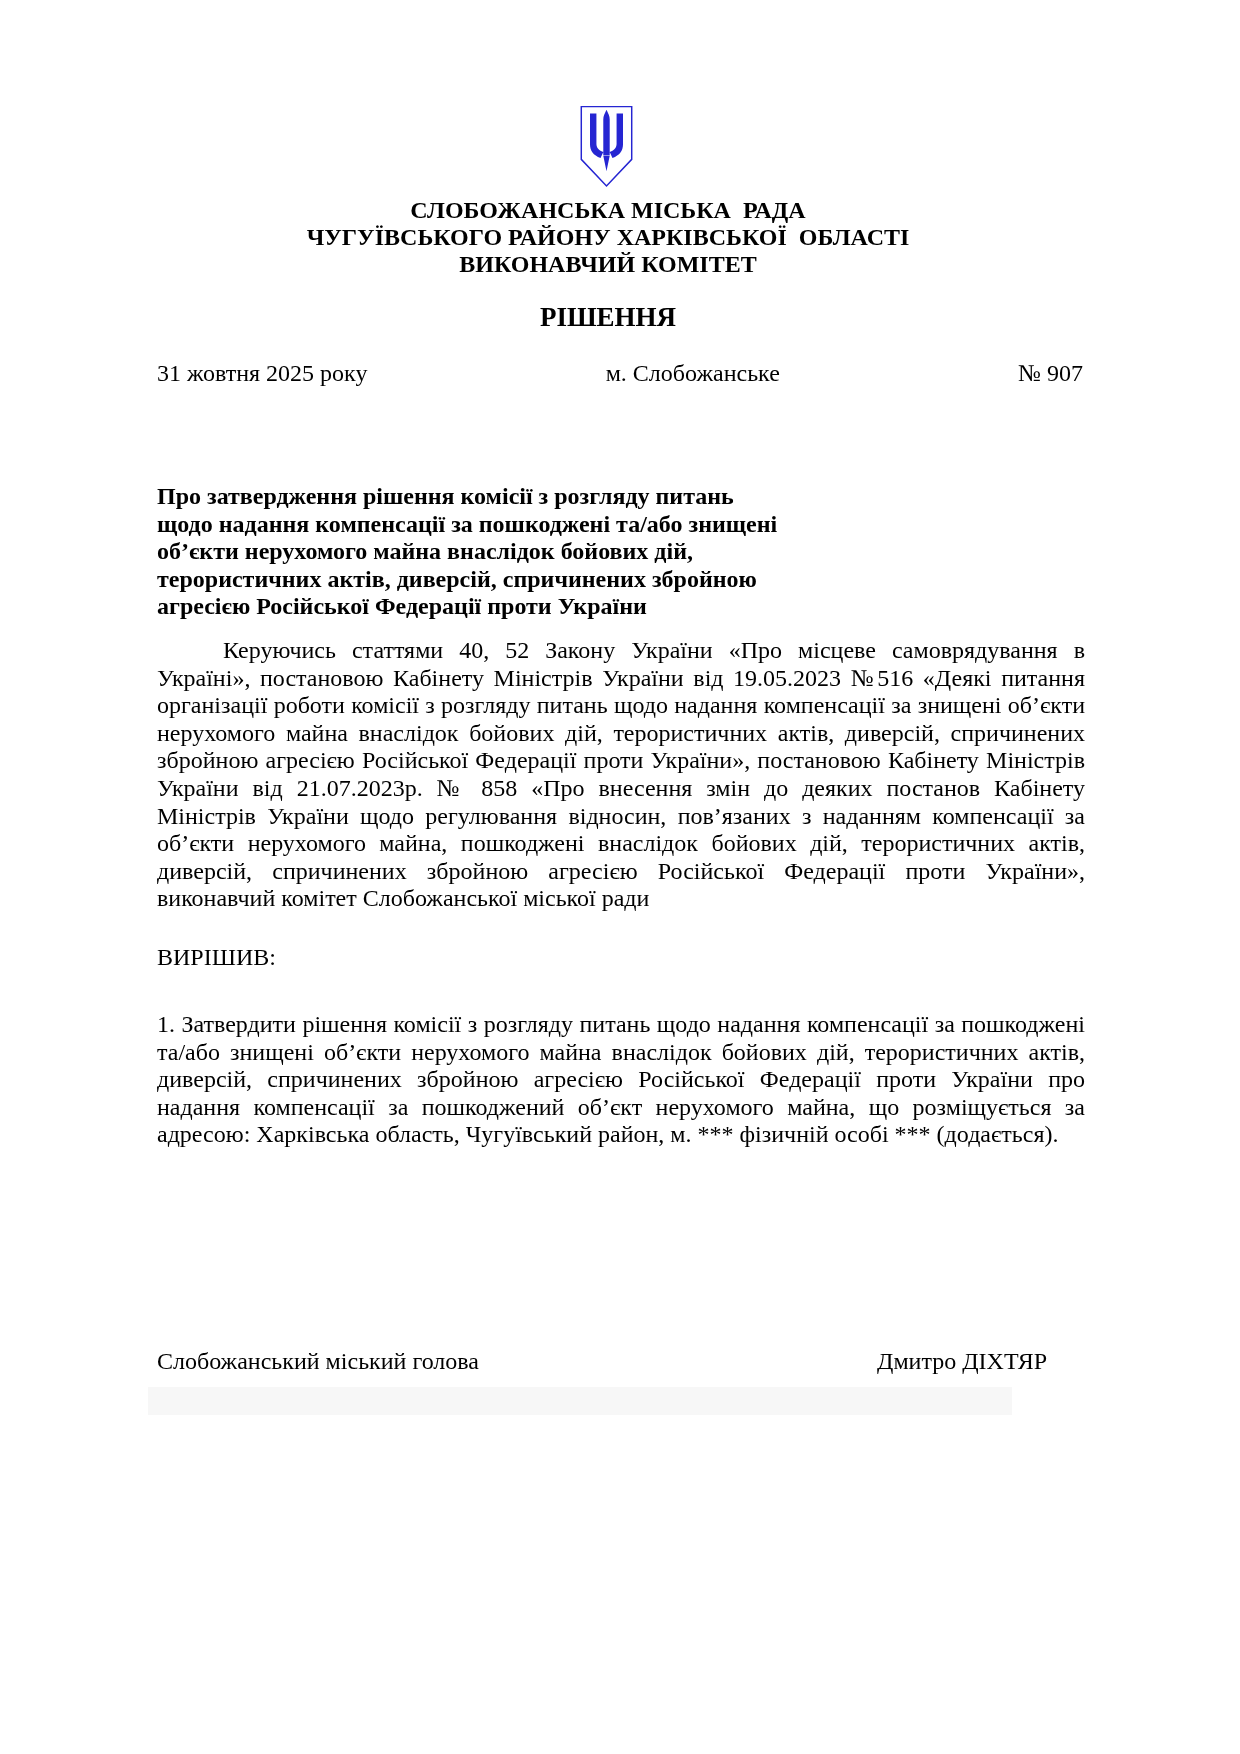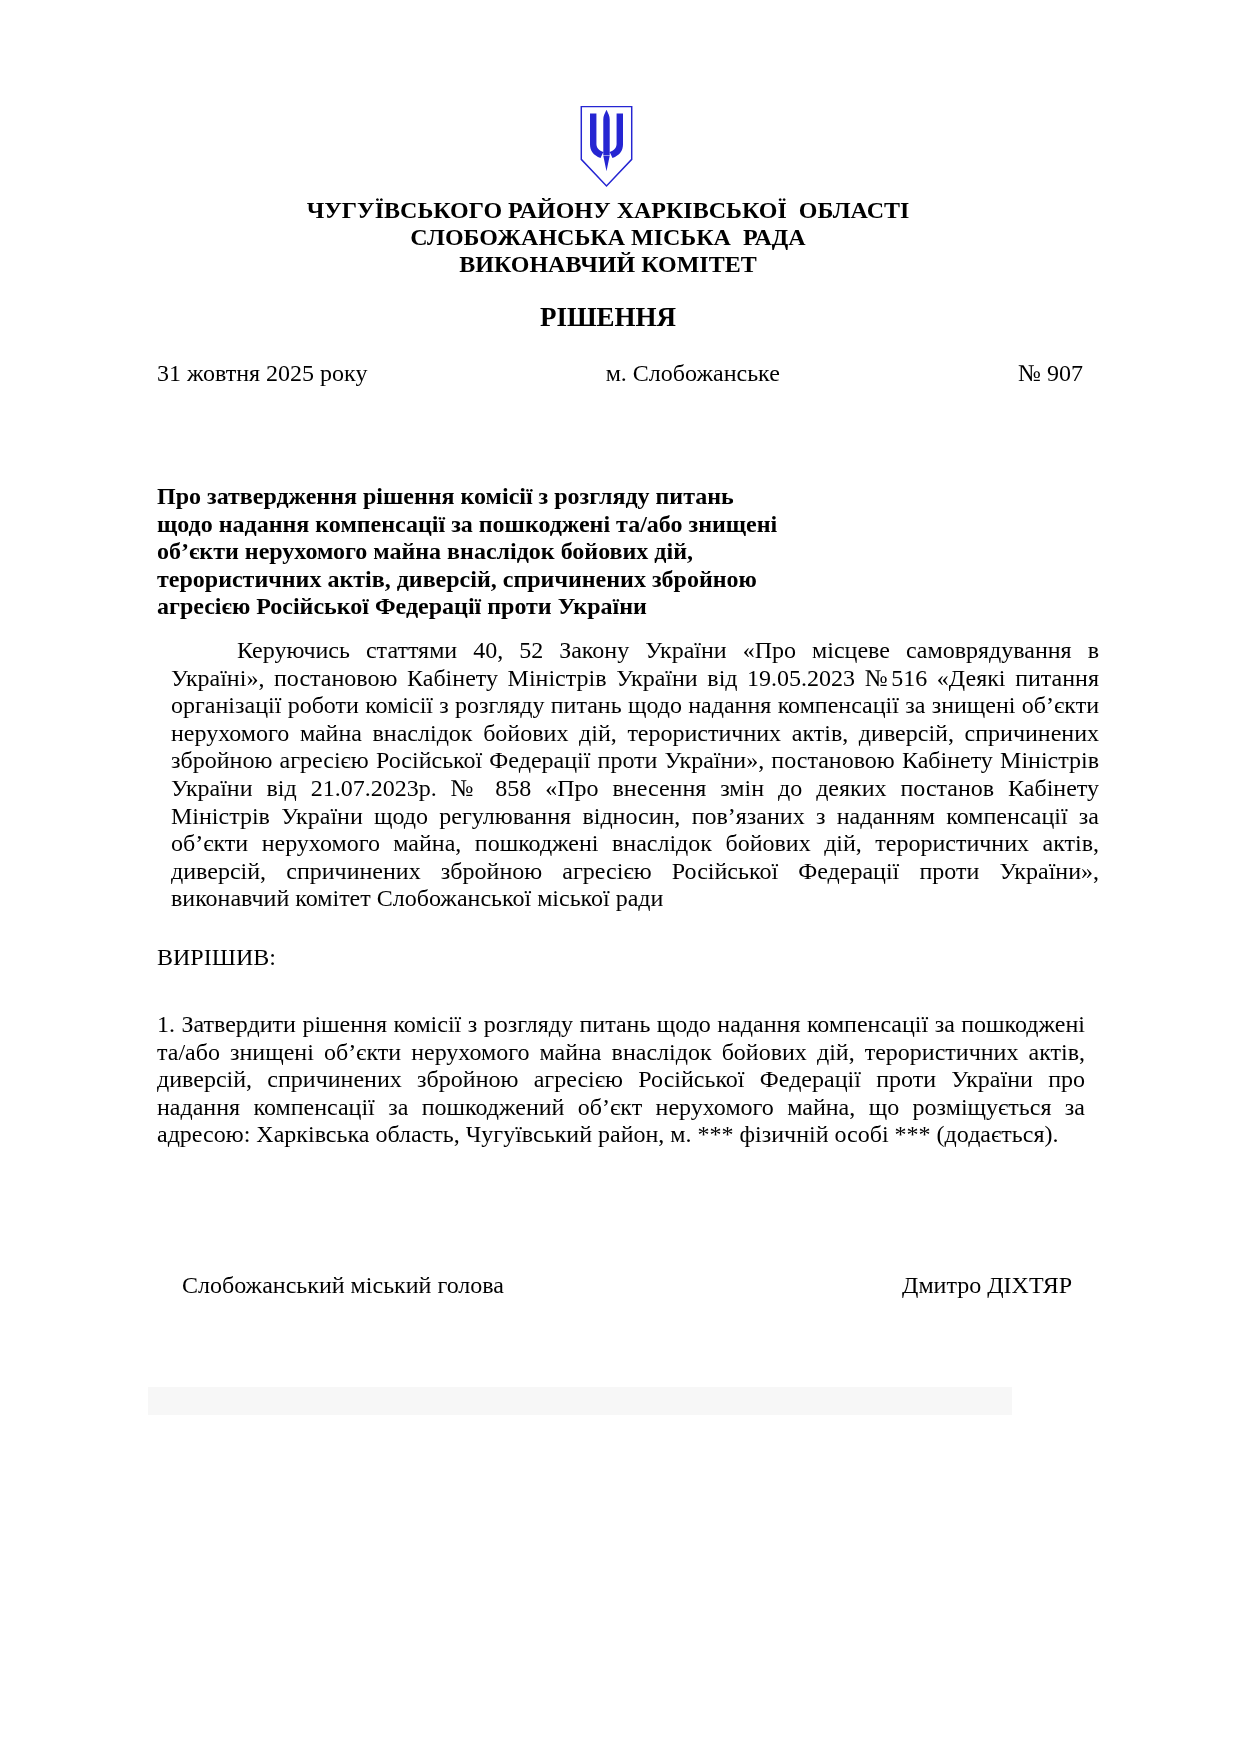--- a/index.html
+++ b/index.html
@@ -35,39 +35,38 @@
   .subject {
     position: absolute; top: 447px; left: 157px; width: 700px;
     font-weight: bold; font-size: 24px; line-height: 27.5px;
     white-space: pre-line;
     margin-top: 36px;
   }
 
   .preamble {
     position: absolute; top: 637px; left: 157px; width: 928px;
     font-size: 24px; line-height: 27.6px;
-    text-align: justify; text-indent: 66px; margin-left: 14px;
+    text-align: justify; text-indent: 66px;
   }
 
   .resolved {
     position: absolute; top: 944px; left: 157px;
     font-size: 24px;
   }
 
   .items {
     position: absolute; top: 1011px; left: 157px; width: 928px;
     font-size: 24px; line-height: 27.6px; text-align: justify;
   }
   .items p { margin: 0; }
 
   .signature {
-    position: absolute; top: 1272px; left: 157px; width: 890px;
+    position: absolute; top: 1348px; left: 157px; width: 890px;
     display: flex; justify-content: space-between; align-items: baseline;
     font-size: 24px;
-    margin-left: 25px;
   }
 
   .redaction-bar {
     position: absolute; top: 1387px; left: 148px; width: 864px; height: 28px;
     background: #f7f7f7;
   }
 </style>
 </head>
 <body>
 
@@ -77,22 +76,22 @@
     <svg viewBox="0 0 60 92" xmlns="http://www.w3.org/2000/svg" aria-hidden="true">
       <path d="M2.5,2.5 H57.5 V60 L30,89 L2.5,60 Z" fill="none" stroke="#2525d2" stroke-width="1.6"></path>
       <path d="M12,10 h7 v33 c0,4 2,7 7.5,9 l-3,6.5 c-8,-3 -11.5,-8 -11.5,-15 z
                M48,10 h-7 v33 c0,4 -2,7 -7.5,9 l3,6.5 c8,-3 11.5,-8 11.5,-15 z
                M30,6 c-2,4.5 -3.5,6.5 -3.5,10.5 v39 h7 v-39 c0,-4 -1.5,-6 -3.5,-10.5 z
                M26.5,56 h7 l-3.5,17 z" fill="#2525d2" stroke="none"></path>
     </svg>
   </div>
 
   <div class="org-block">
+    <div class="org-line">СЛОБОЖАНСЬКА МІСЬКА  РАДА</div>
     <div class="org-line">ЧУГУЇВСЬКОГО РАЙОНУ ХАРКІВСЬКОЇ  ОБЛАСТІ</div>
-    <div class="org-line">СЛОБОЖАНСЬКА МІСЬКА  РАДА</div>
     <div class="org-line">ВИКОНАВЧИЙ КОМІТЕТ</div>
   </div>
 
   <div class="doc-type">РІШЕННЯ</div>
 
   <div class="meta-row">
     <span>31 жовтня 2025 року</span>
     <span>м. Слобожанське</span>
     <span>№ 907</span>
   </div>

